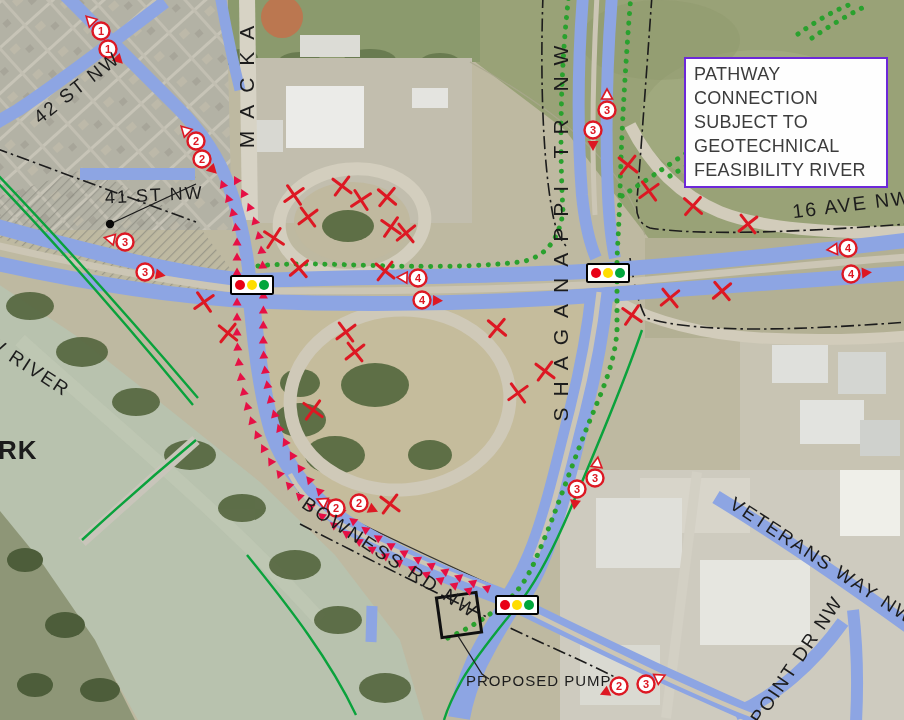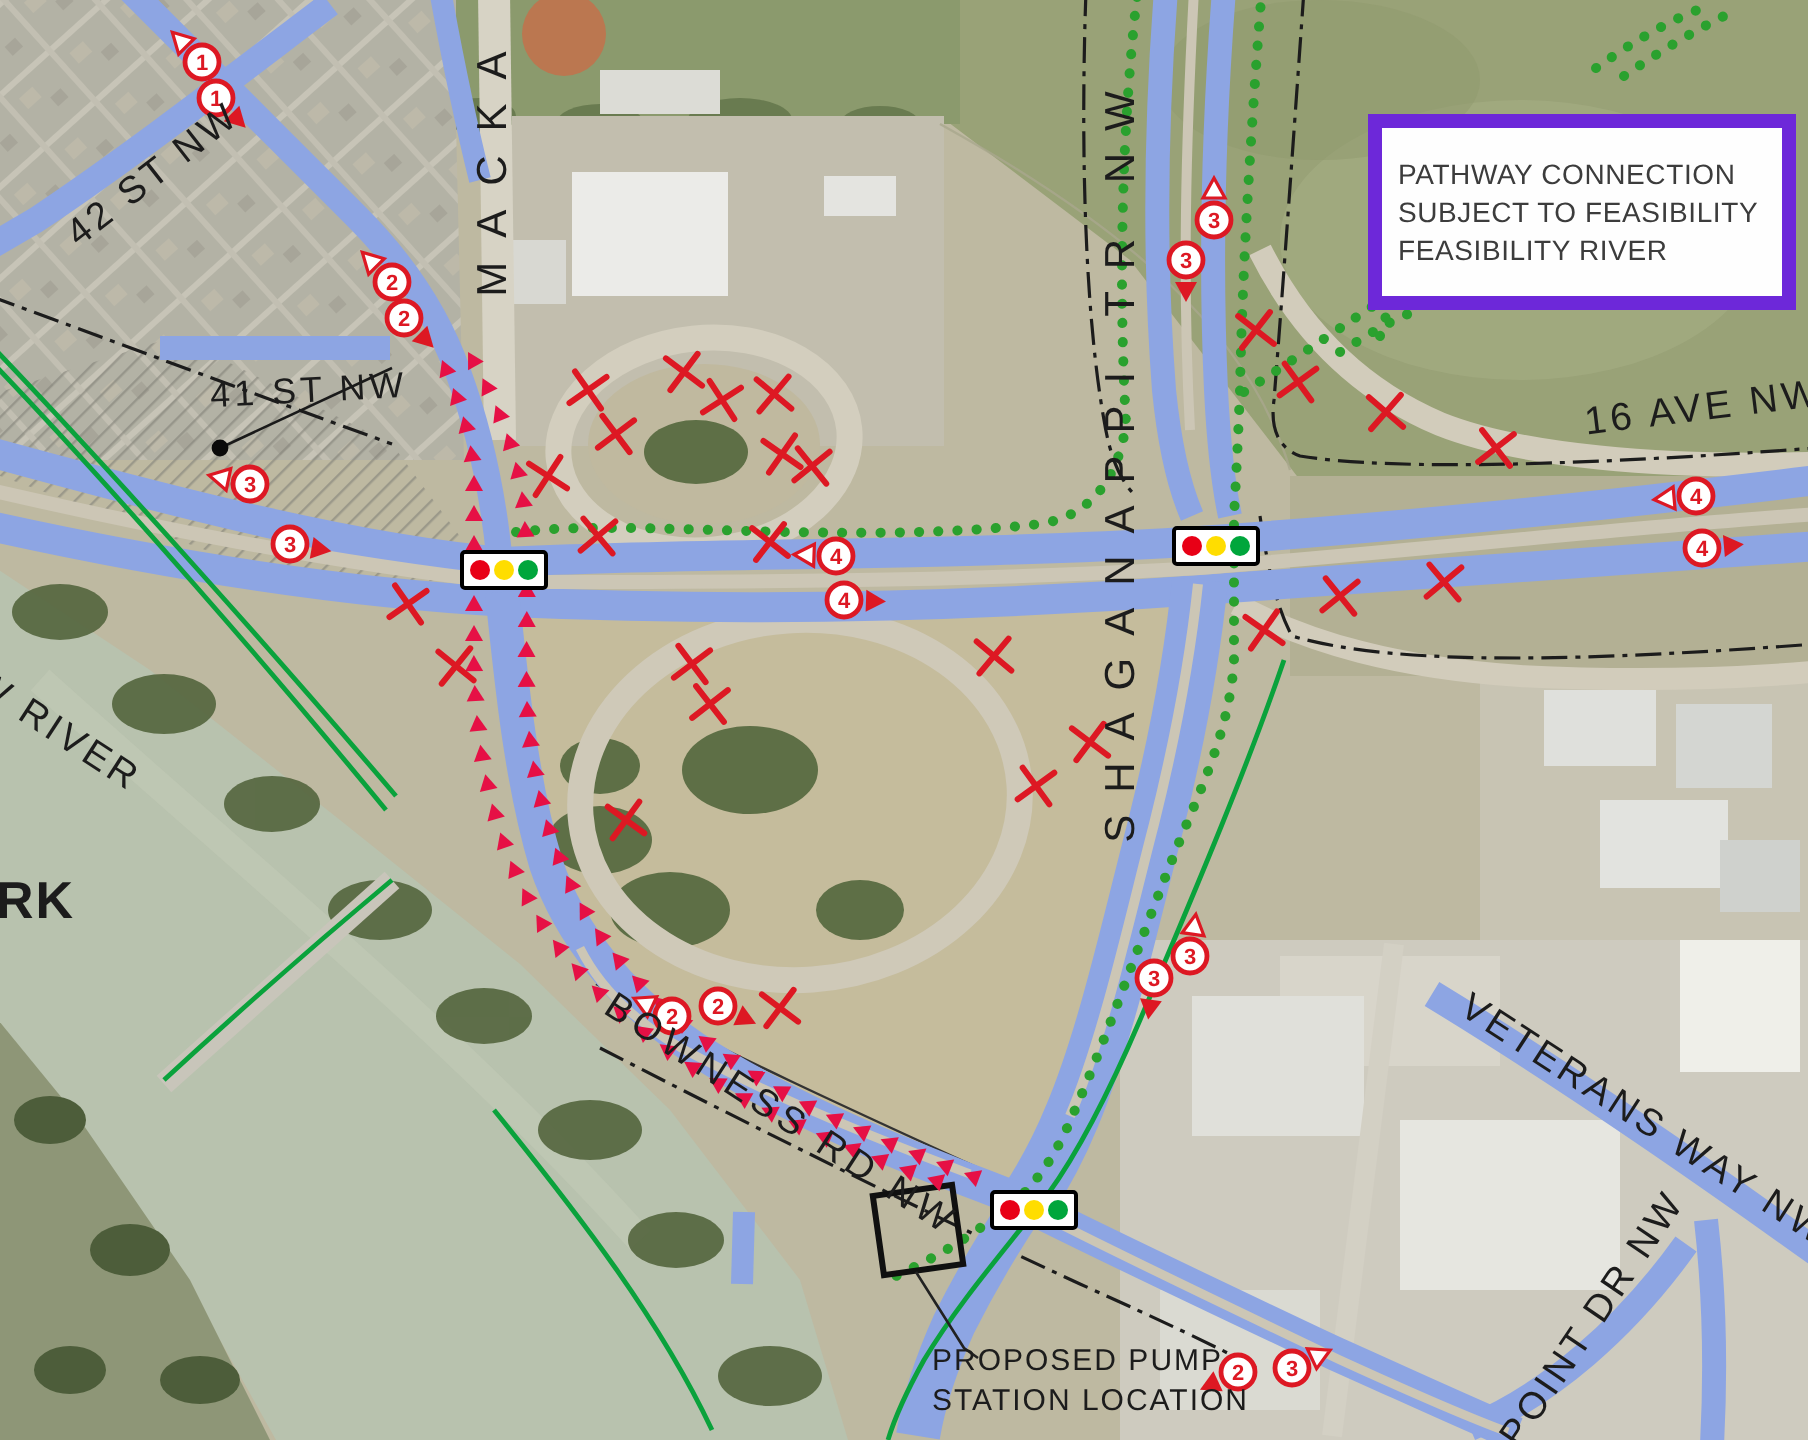--- a/index.html
+++ b/index.html
@@ -3,21 +3,21 @@
 <meta charset="utf-8">
 <style>
   html,body{margin:0;padding:0;background:#888}
   #stage{position:relative;width:904px;height:720px;overflow:hidden;background:#beb9a1;
          font-family:"Liberation Sans",sans-serif}
   #stage svg{position:absolute;left:0;top:0}
   .lbl{position:absolute;color:#1c1c1c;white-space:nowrap;letter-spacing:2px;
        font-size:19px;line-height:1.05;transform-origin:center center}
   .ctr{text-align:center}
   #callout{position:absolute;left:684px;top:57px;width:184px;background:#fefefe;
-           border:7px solid #6d28d9;padding:14px 8px;font-size:14px;line-height:1.34;
+           border:2px solid #6d28d9;padding:3px 8px;font-size:18px;line-height:1.34;
            color:#3c3c3c;letter-spacing:.3px}
   #pumplbl{position:absolute;left:466px;top:671px;font-size:15px;line-height:1.3;
            color:#1c1c1c;letter-spacing:1px}
 </style>
 </head>
 <body>
 
 <div id="stage">
 
 <svg width="904" height="720" viewBox="0 0 904 720">
@@ -386,22 +386,21 @@
 <div class="lbl ctr" style="left:321px;top:217px;width:480px;font-size:21px;letter-spacing:11px;transform:rotate(-90deg)">SHAGANAPPI TR NW</div>
 <div class="lbl" style="left:792px;top:194px;font-size:19.5px;transform:rotate(-7deg)">16 AVE NW</div>
 <div class="lbl ctr" style="left:270px;top:548px;width:240px;letter-spacing:3px;transform:rotate(33deg)">BOWNESS RD NW</div>
 <div class="lbl ctr" style="left:697px;top:551px;width:250px;transform:rotate(33deg)">VETERANS WAY NW</div>
 <div class="lbl ctr" style="left:697px;top:650px;width:200px;transform:rotate(-56deg)">POINT DR NW</div>
 <div class="lbl ctr" style="left:-52px;top:356px;width:160px;transform:rotate(33deg)">W RIVER</div>
 <div class="lbl" style="left:-2px;top:437px;font-size:26px;font-weight:700;letter-spacing:1px">RK</div>
 
 <div id="callout">
   <div>PATHWAY CONNECTION</div>
-  <div>SUBJECT TO FEASIBILITY</div>
+  <div>SUBJECT TO GEOTECHNICAL</div>
   <div>FEASIBILITY RIVER</div>
 </div>
 
 <div id="pumplbl">
   <div>PROPOSED PUMP</div>
-  <div>STATION LOCATION</div>
 </div>
 
 </div>
 
 </body></html>

